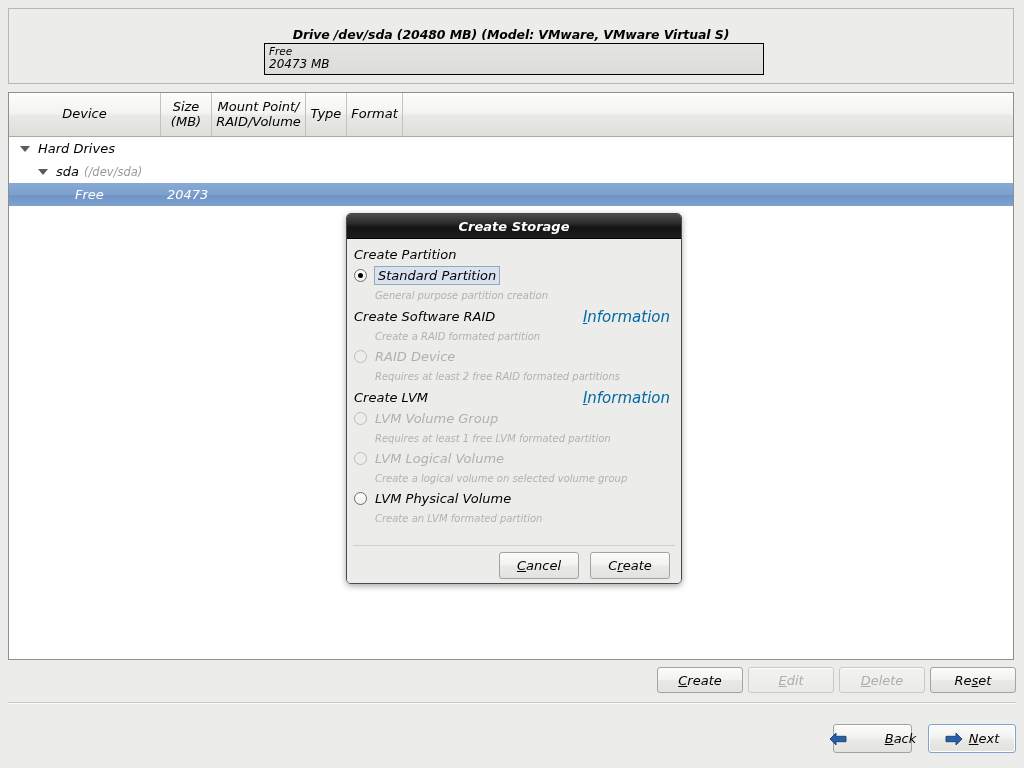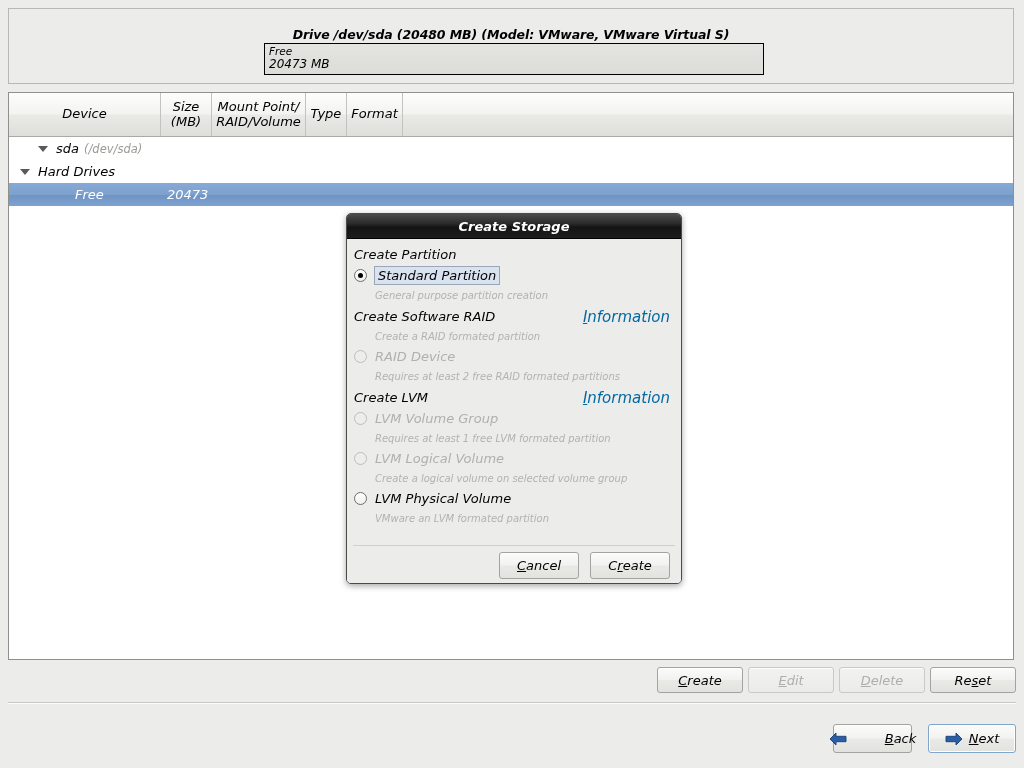--- a/index.html
+++ b/index.html
@@ -236,32 +236,32 @@
       <div class="th last" style="left:338px; width:56px;">
         <div class="th-inner">
           <div>Format</div>
         </div>
       </div>
     </div>
 
     <div class="tree-body">
 
       <div class="trow">
+        <div class="cell-device" style="padding-left:10px;">
+          <div class="twist"></div>
+          <span style="margin-left:6px;">Hard Drives</span>
+        </div>
+        <div class="cell-size"></div>
+      </div>
+
+      <div class="trow">
         <div class="cell-device" style="padding-left:28px;">
           <div class="twist"></div>
           <span style="margin-left:6px;">sda</span>
           <span class="dev-path">(/dev/sda)</span>
-        </div>
-        <div class="cell-size"></div>
-      </div>
-
-      <div class="trow">
-        <div class="cell-device" style="padding-left:10px;">
-          <div class="twist"></div>
-          <span style="margin-left:6px;">Hard Drives</span>
         </div>
         <div class="cell-size"></div>
       </div>
 
       <div class="trow sel">
         <div class="cell-device" style="padding-left:66px;">
           <span>Free</span>
         </div>
         <div class="cell-size">20473</div>
       </div>
@@ -343,21 +343,21 @@
         <div class="opt-desc">Requires at least 1 free LVM formated partition</div>
         <div class="opt-row">
           <span class="radio dis"></span>
           <span class="opt-label dis">LVM Logical Volume</span>
         </div>
         <div class="opt-desc">Create a logical volume on selected volume group</div>
         <div class="opt-row">
           <span class="radio"></span>
           <span class="opt-label">LVM Physical Volume</span>
         </div>
-        <div class="opt-desc">VMware an LVM formated partition</div>
+        <div class="opt-desc">Create an LVM formated partition</div>
 
       </div>
 
       <div class="dlg-sep"></div>
 
       <div class="dlg-buttons">
         <div class="btn" style="left:152px; top:3px; width:80px; height:27px;">
           <span><u>C</u><span>ancel</span></span>
         </div>
         <div class="btn" style="left:243px; top:3px; width:80px; height:27px;">

